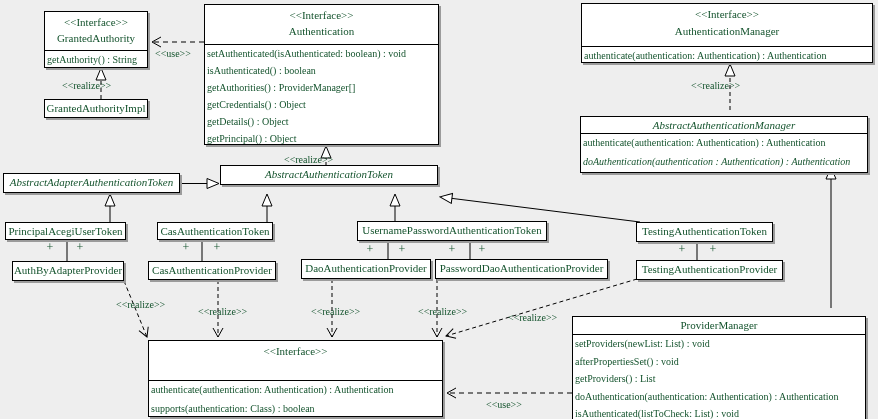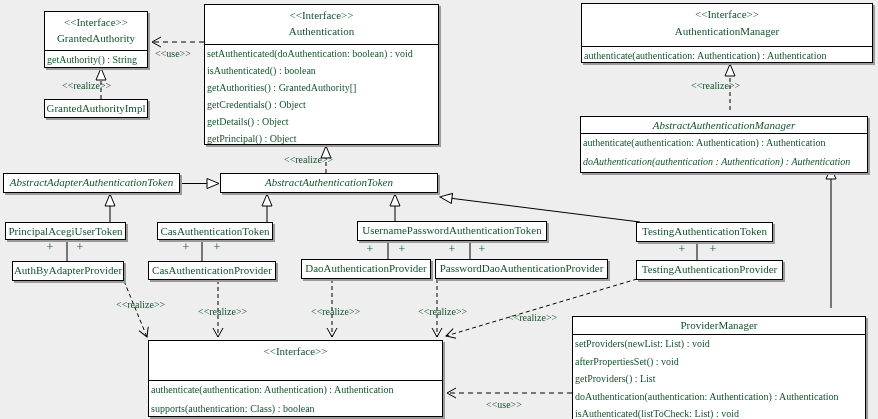--- a/index.html
+++ b/index.html
@@ -80,23 +80,23 @@
 
   <div class="box simple" style="left:44px;top:99px;width:104px;height:19px">
     <div class="cname">GrantedAuthorityImpl</div>
   </div>
 
   <div class="box auth" style="left:204px;top:4px;width:235px;height:141px">
     <div class="head div" style="height:37px">
       <div class="stereo">&lt;&lt;Interface&gt;&gt;</div>
       <div class="cname">Authentication</div>
     </div>
-    <div class="m">setAuthenticated(doAuthentication: boolean) : void</div>
+    <div class="m">setAuthenticated(isAuthenticated: boolean) : void</div>
     <div class="m">isAuthenticated() : boolean</div>
-    <div class="m">getAuthorities() : GrantedAuthority[]</div>
+    <div class="m">getAuthorities() : ProviderManager[]</div>
     <div class="m">getCredentials() : Object</div>
     <div class="m">getDetails() : Object</div>
     <div class="m">getPrincipal() : Object</div>
   </div>
 
   <div class="box" style="left:581px;top:3px;width:292px;height:60px">
     <div class="head div" style="height:40px">
       <div class="stereo">&lt;&lt;Interface&gt;&gt;</div>
       <div class="cname" style="line-height:19px">AuthenticationManager</div>
     </div>
@@ -108,21 +108,21 @@
       <div class="cname it">AbstractAuthenticationManager</div>
     </div>
     <div class="m">authenticate(authentication: Authentication) : Authentication</div>
     <div class="m it">doAuthentication(authentication : Authentication) : Authentication</div>
   </div>
 
   <div class="box simple" style="left:3px;top:173px;width:177px;height:20px">
     <div class="cname it">AbstractAdapterAuthenticationToken</div>
   </div>
 
-  <div class="box simple" style="left:220px;top:173px;width:218px;height:20px">
+  <div class="box simple" style="left:220px;top:165px;width:218px;height:20px">
     <div class="cname it">AbstractAuthenticationToken</div>
   </div>
 
   <div class="box simple" style="left:5px;top:222px;width:121px;height:18px">
     <div class="cname">PrincipalAcegiUserToken</div>
   </div>
   <div class="box simple" style="left:157px;top:222px;width:116px;height:18px">
     <div class="cname">CasAuthenticationToken</div>
   </div>
   <div class="box simple" style="left:357px;top:221px;width:190px;height:20px">

